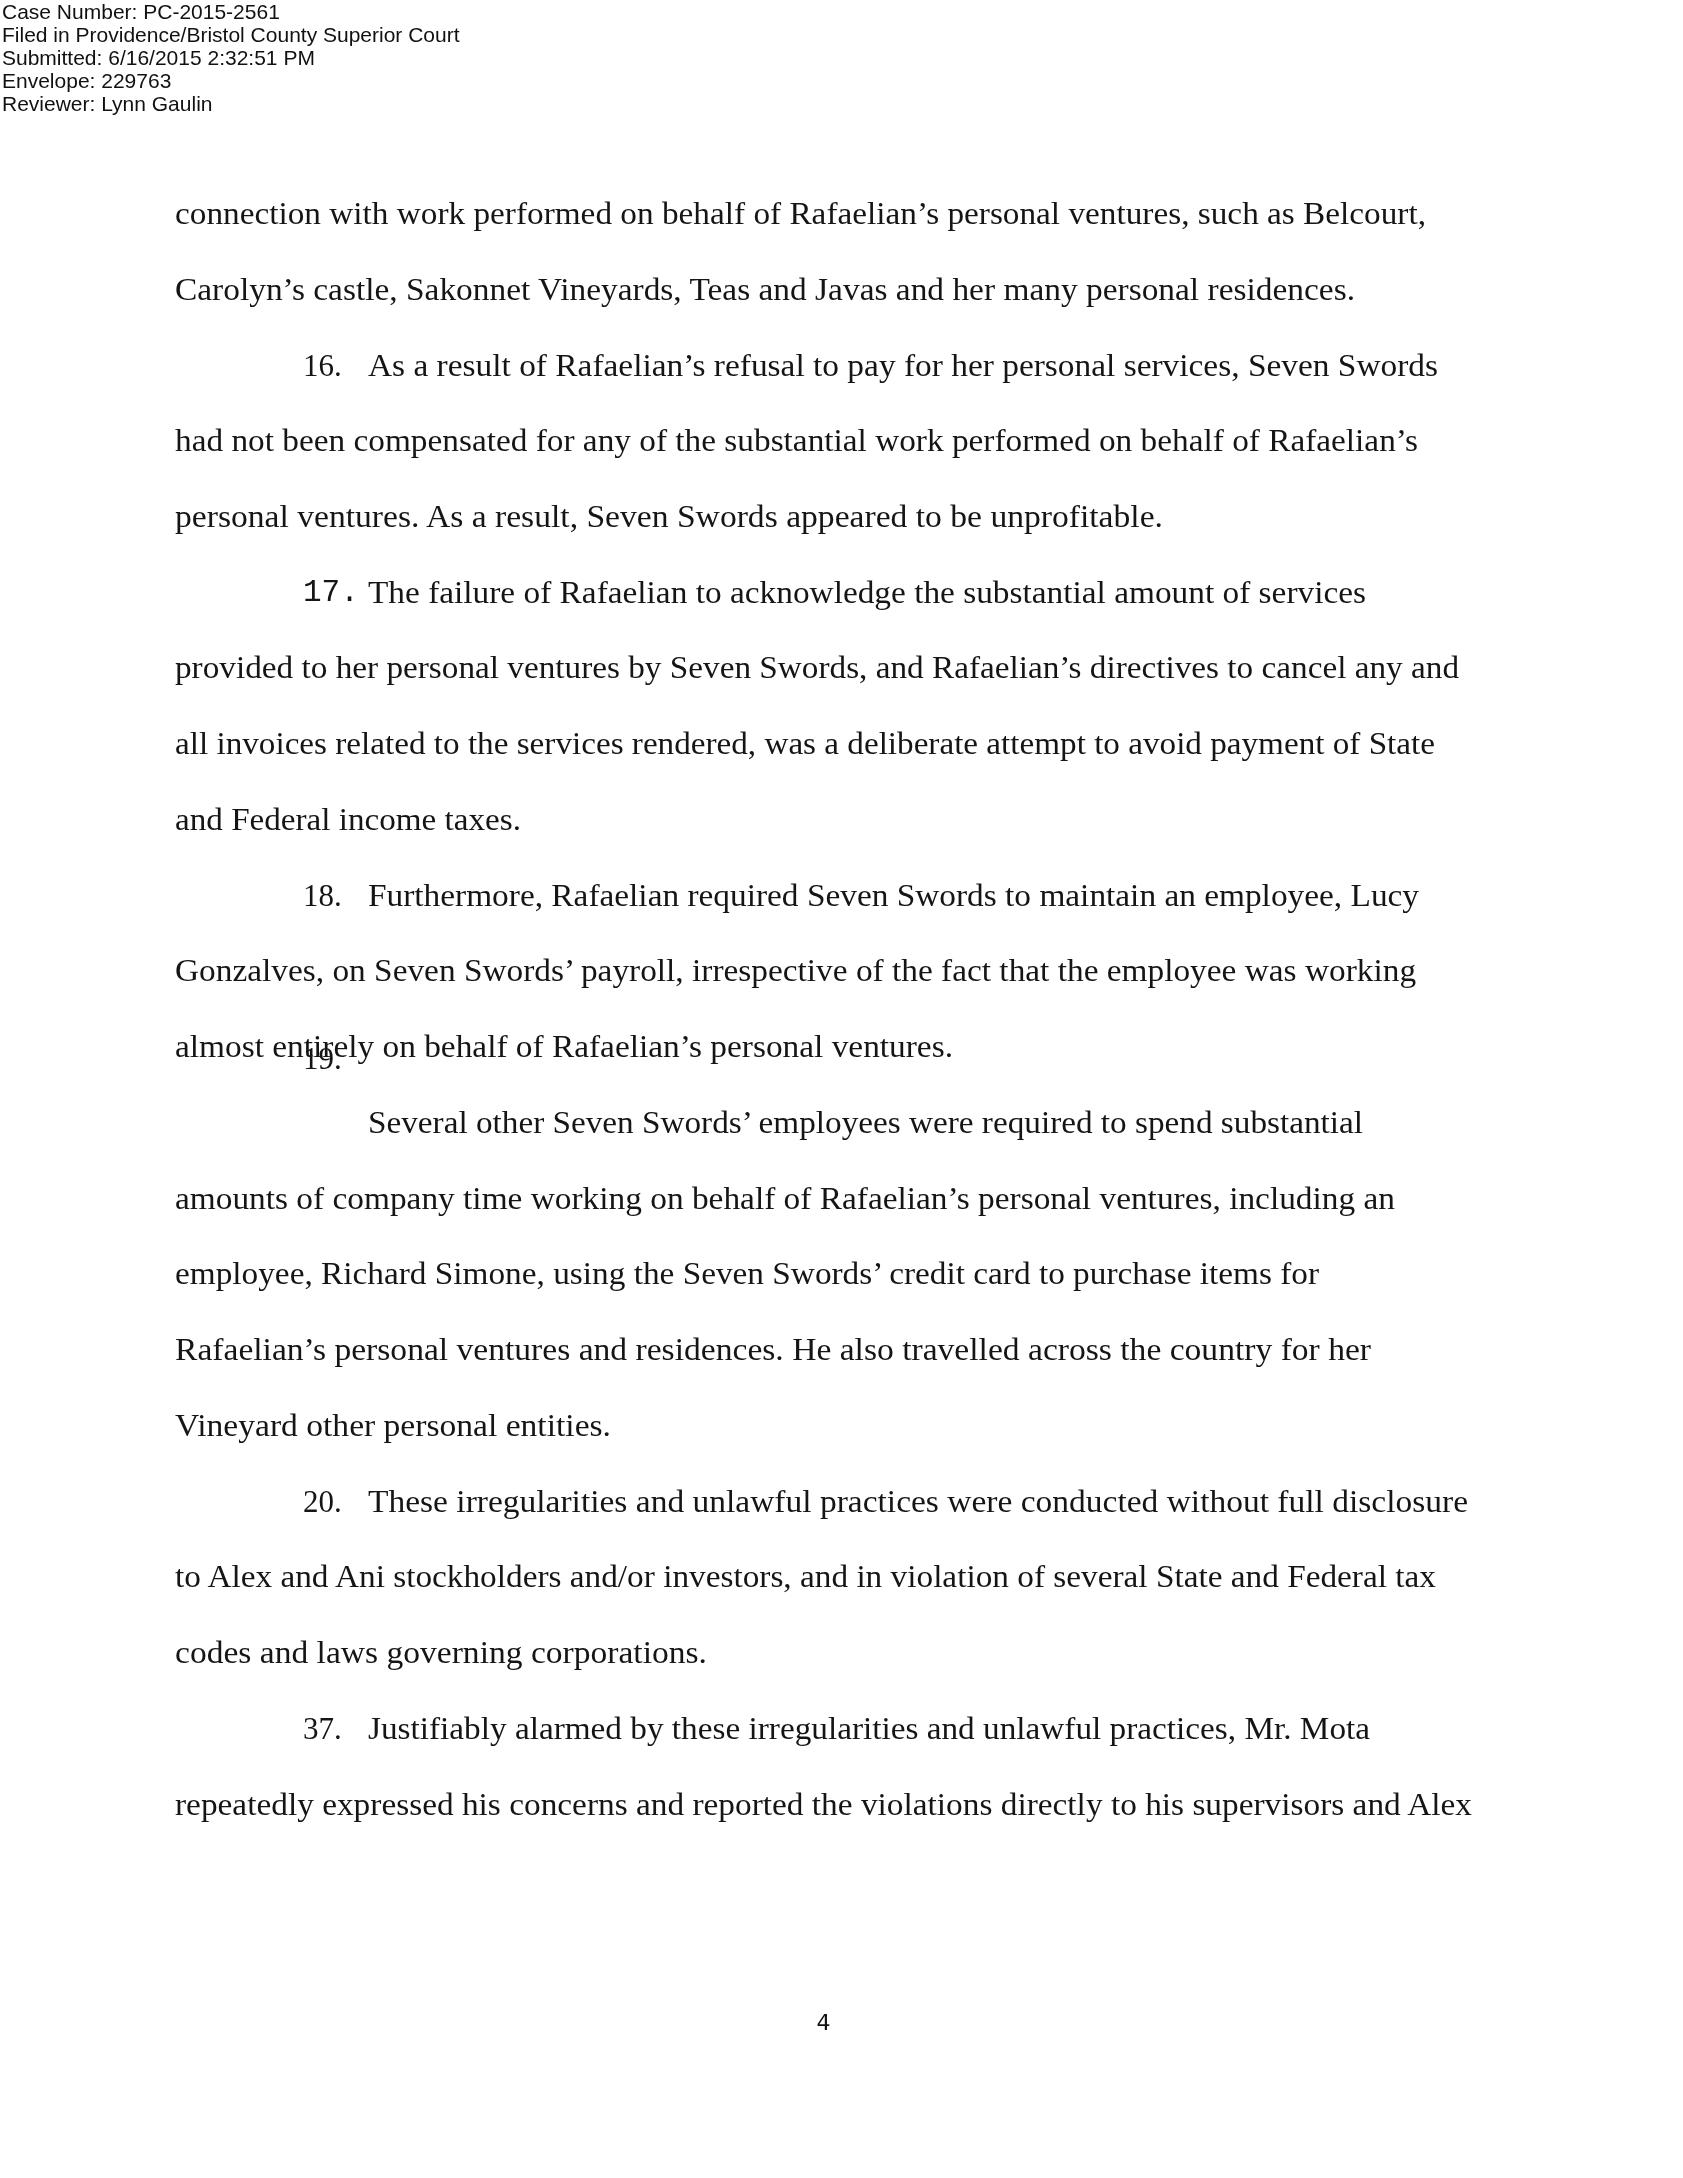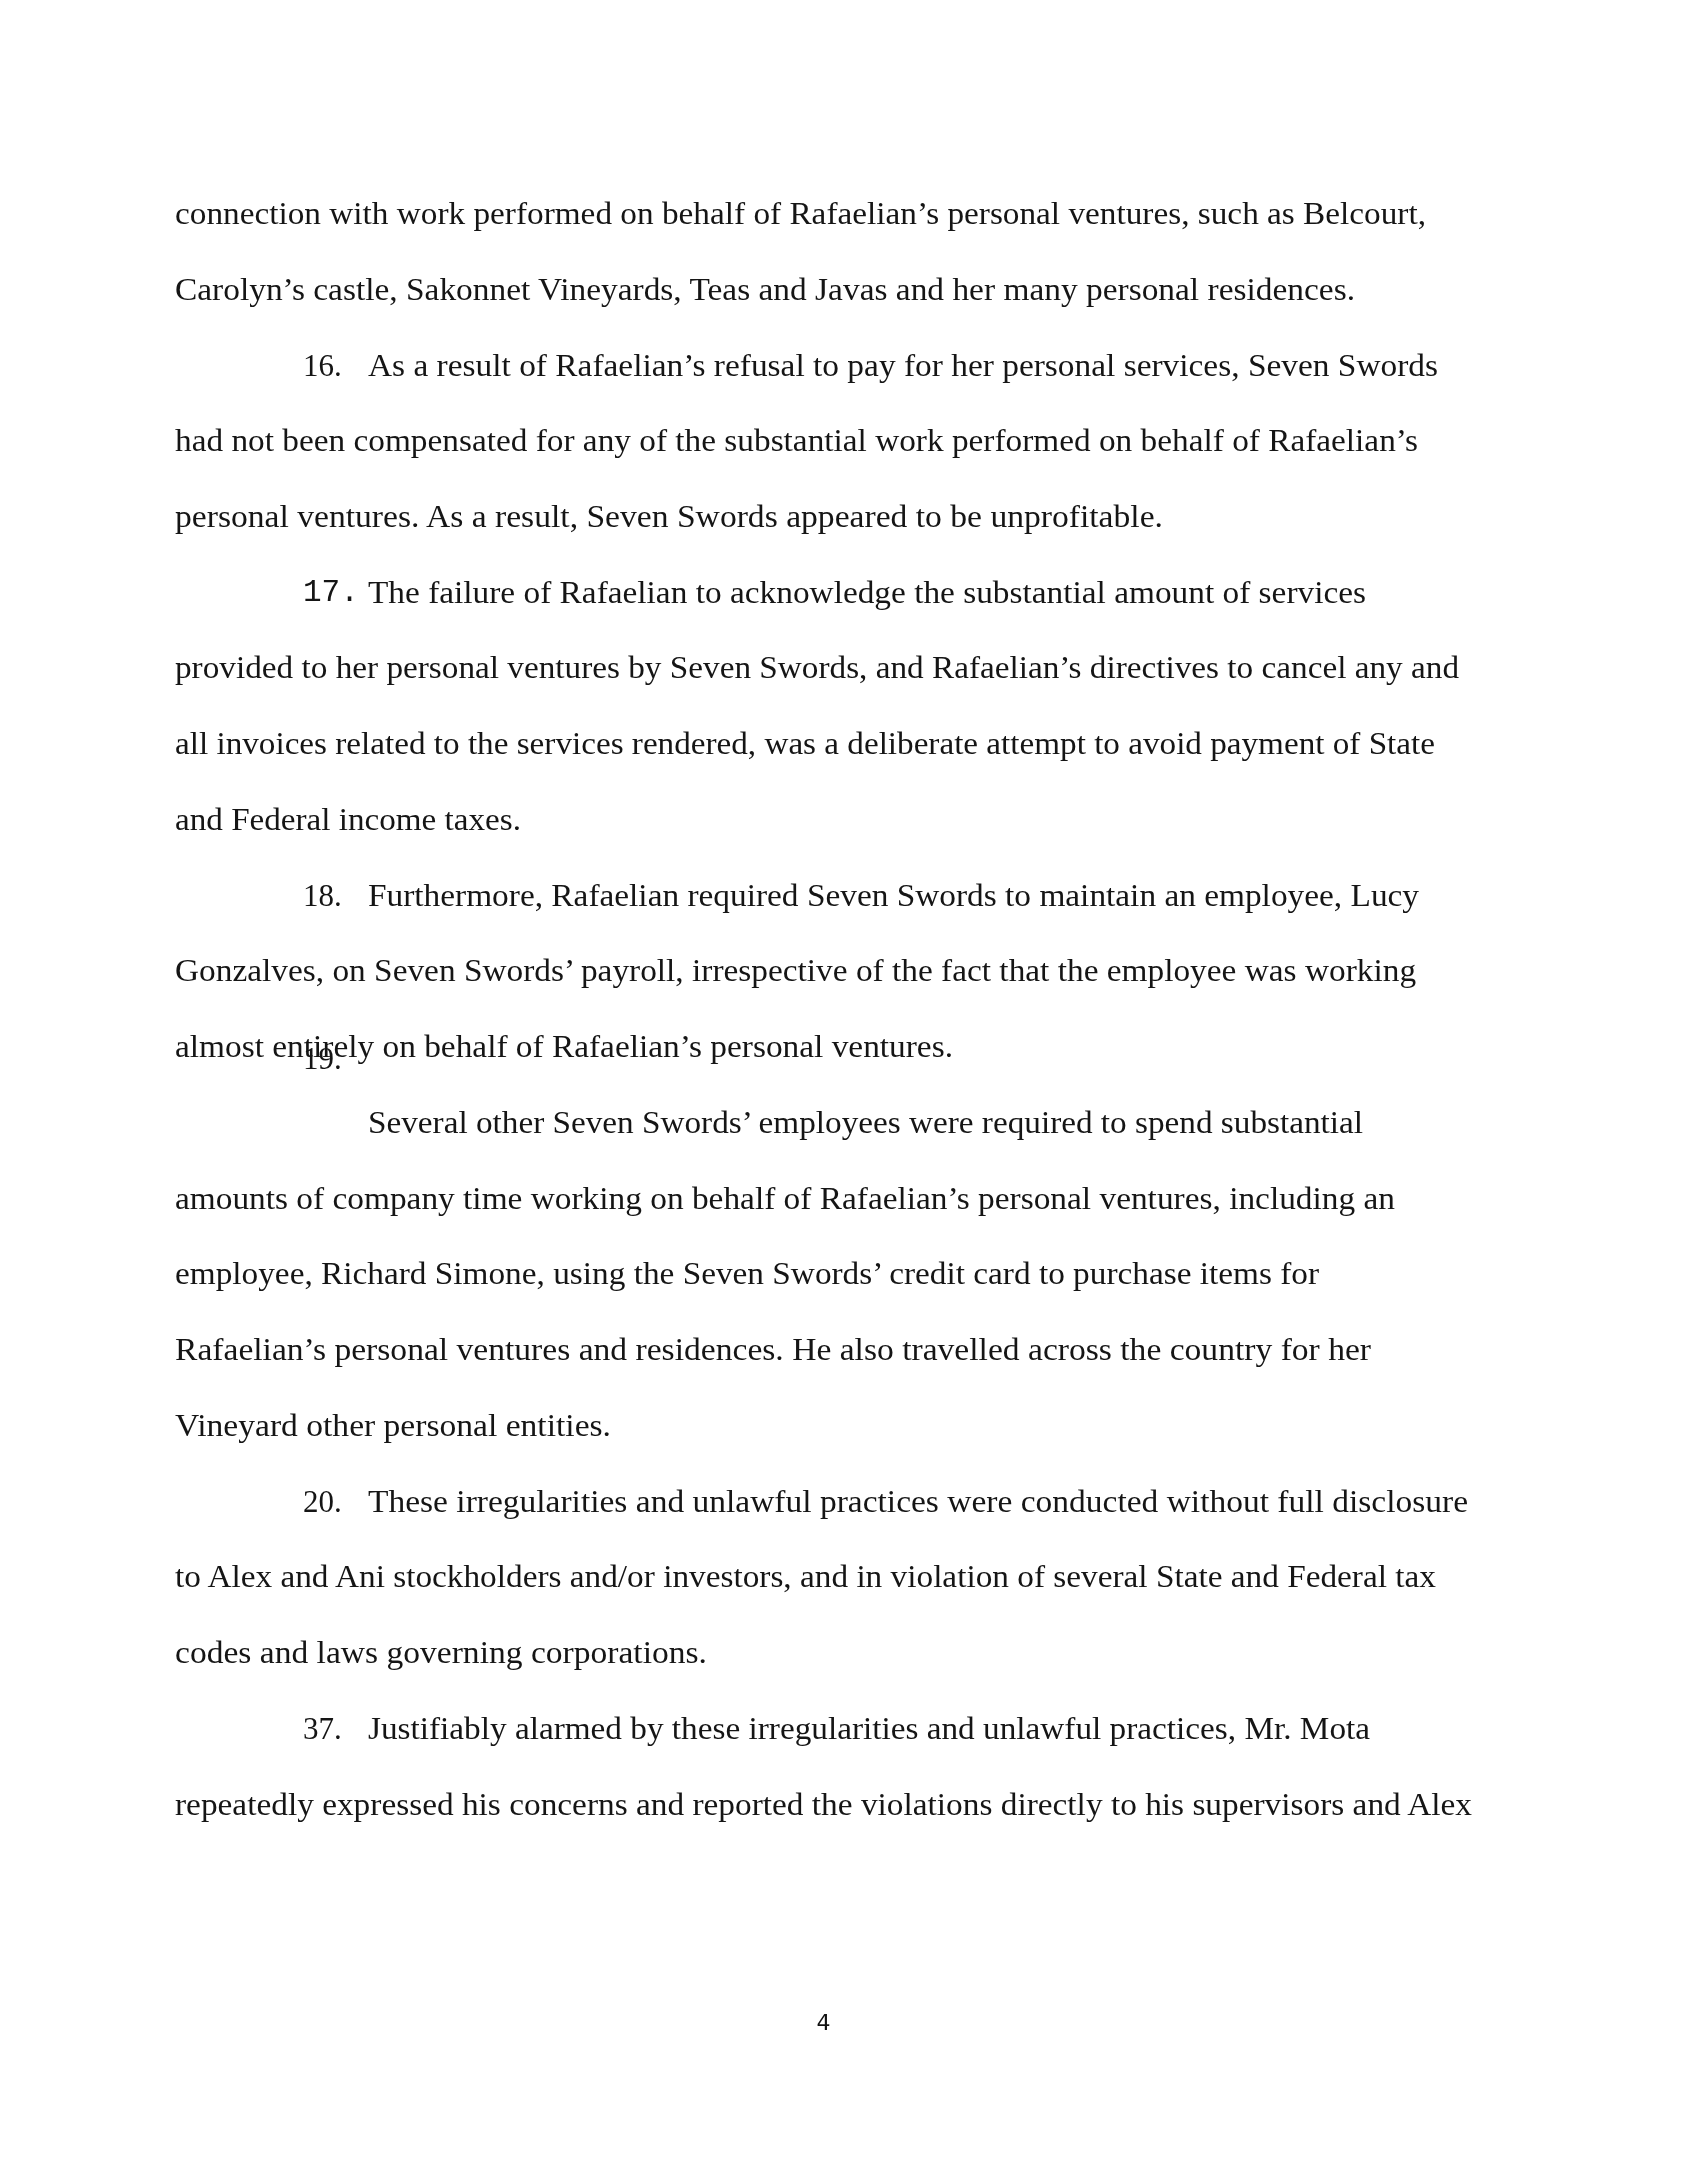--- a/index.html
+++ b/index.html
@@ -21,20 +21,27 @@
   }
   .para-num { position: absolute; font-family: "Liberation Serif", serif; font-size: 31px; line-height: 38px; color: #151515; white-space: nowrap; margin-left: 28px; }
 
   .page-number { position: absolute; left: 0; width: 1647px; text-align: center; top: 2010px; font-family: "DejaVu Sans", sans-serif; font-size: 22px; color: #111; }
 </style>
 </head>
 <body>
 
 <div class="page">
 
+  <div class="stamp">
+    <div>Case Number: PC-2015-2561</div>
+    <div>Filed in Providence/Bristol County Superior Court</div>
+    <div>Submitted: 6/16/2015 2:32:51 PM</div>
+    <div>Envelope: 229763</div>
+    <div>Reviewer: Lynn Gaulin</div>
+  </div>
 
   <div class="body-text">
 
     <div class="line" style="left: 175px; top: 195px; transform: scaleX(1.0733);">connection with work performed on behalf of Rafaelian’s personal ventures, such as Belcourt,</div>
     <div class="line" style="left: 175px; top: 271px; transform: scaleX(1.0776);">Carolyn’s castle, Sakonnet Vineyards, Teas and Javas and her many personal residences.</div>
 
     <div class="para-num" style="left: 275px; top: 347px;">16.</div>
     <div class="line" style="left: 368px; top: 347px; transform: scaleX(1.0771);">As a result of Rafaelian’s refusal to pay for her personal services, Seven Swords</div>
     <div class="line" style="left: 175px; top: 422px; transform: scaleX(1.0744);">had not been compensated for any of the substantial work performed on behalf of Rafaelian’s</div>
     <div class="line" style="left: 175px; top: 498px; transform: scaleX(1.0837);">personal ventures.  As a result, Seven Swords appeared to be unprofitable.</div>

